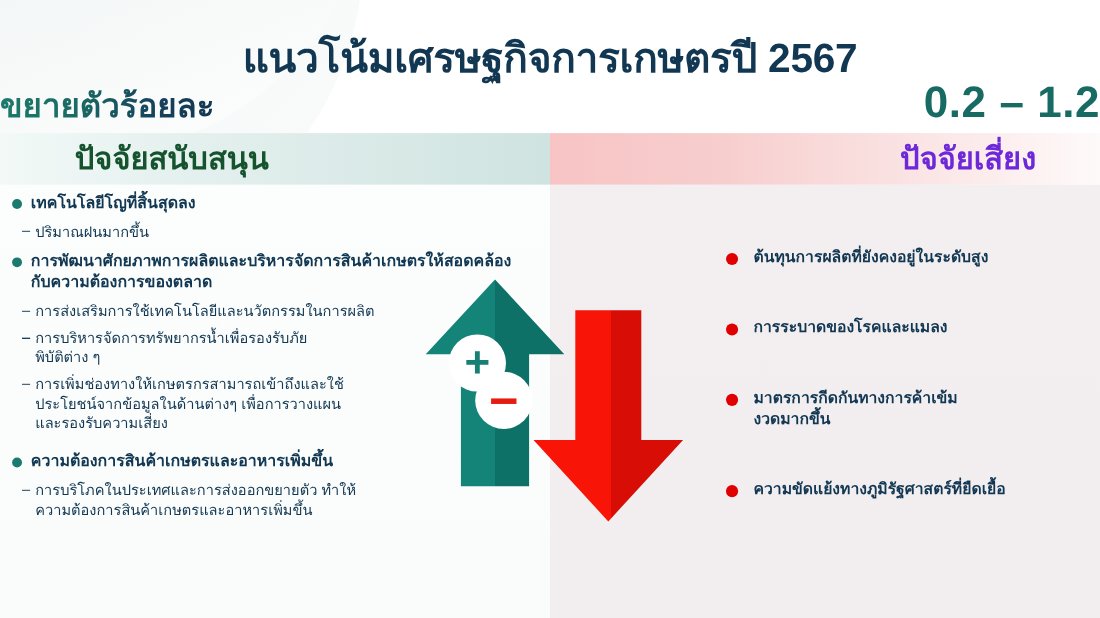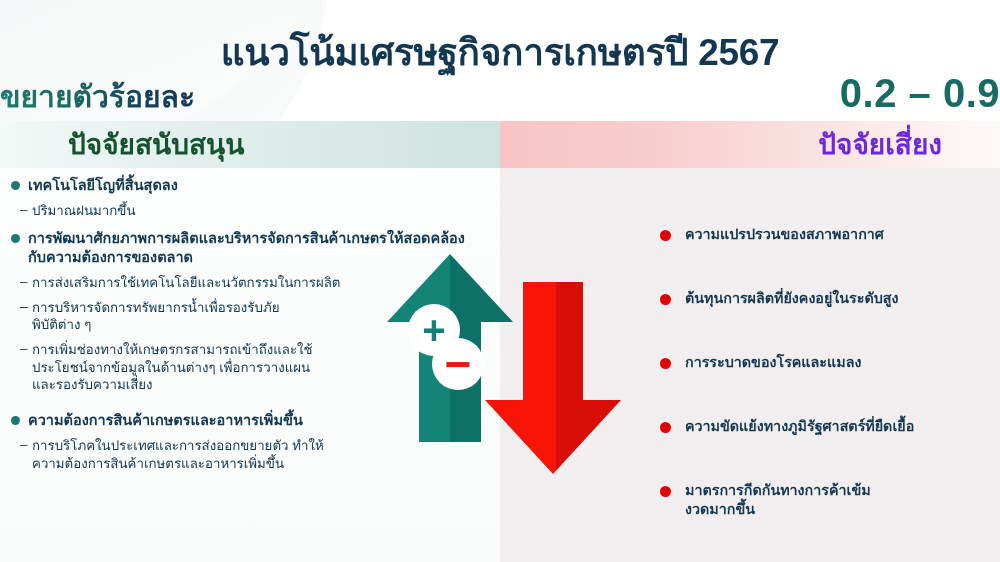--- a/index.html
+++ b/index.html
@@ -148,21 +148,21 @@
 
   <div class="title-band">
     <div class="swoosh"></div>
     <div class="swoosh2"></div>
   </div>
 
   <div class="title-line1">แนวโน้มเศรษฐกิจการเกษตรปี 2567</div>
 
   <div class="title-line2">
     <span class="title-sub">ขยายตัวร้อยละ</span>
-    <span class="title-range">0.2 – 0.9</span>
+    <span class="title-range">0.2 – 1.2</span>
   </div>
 
   <div class="head-band">
     <div class="head-left"></div>
     <div class="head-right"></div>
   </div>
   <div class="head-left-label">ปัจจัยสนับสนุน</div>
   <div class="head-right-label">ปัจจัยเสี่ยง</div>
 
   <div class="body-left"></div>
@@ -212,37 +212,33 @@
         <span class="dash">–</span>
         <span>การบริโภคในประเทศและการส่งออกขยายตัว ทำให้ความต้องการสินค้าเกษตรและอาหารเพิ่มขึ้น</span>
       </div>
     </div>
 
   </div>
 
   <div class="risk-list">
     <div class="risk-item">
       <span class="rdot"></span>
-      <span>ความแปรปรวนของสภาพอากาศ</span>
+      <span>ต้นทุนการผลิตที่ยังคงอยู่ในระดับสูง</span>
     </div>
     <div class="risk-item">
       <span class="rdot"></span>
-      <span>ต้นทุนการผลิตที่ยังคงอยู่ในระดับสูง</span>
+      <span>การระบาดของโรคและแมลง</span>
+    </div>
+    <div class="risk-item" style="width:230px;">
+      <span class="rdot"></span>
+      <span>มาตรการกีดกันทางการค้าเข้มงวดมากขึ้น</span>
     </div>
     <div class="risk-item">
       <span class="rdot"></span>
-      <span>การระบาดของโรคและแมลง</span>
-    </div>
-    <div class="risk-item">
-      <span class="rdot"></span>
       <span>ความขัดแย้งทางภูมิรัฐศาสตร์ที่ยืดเยื้อ</span>
-    </div>
-    <div class="risk-item" style="width:230px;">
-      <span class="rdot"></span>
-      <span>มาตรการกีดกันทางการค้าเข้มงวดมากขึ้น</span>
     </div>
   </div>
 
   <div class="arrows">
 
     <svg class="arrow-up" viewBox="0 0 130 192">
       <defs>
         <linearGradient id="gUp" x1="0" y1="0" x2="1" y2="0">
           <stop offset="0%" stop-color="#148479"></stop>
           <stop offset="50%" stop-color="#148479"></stop>

